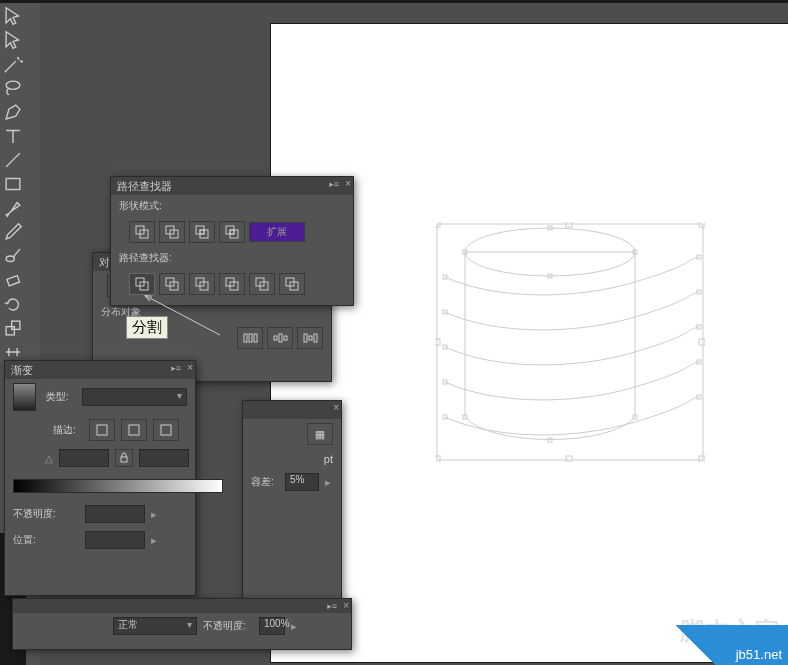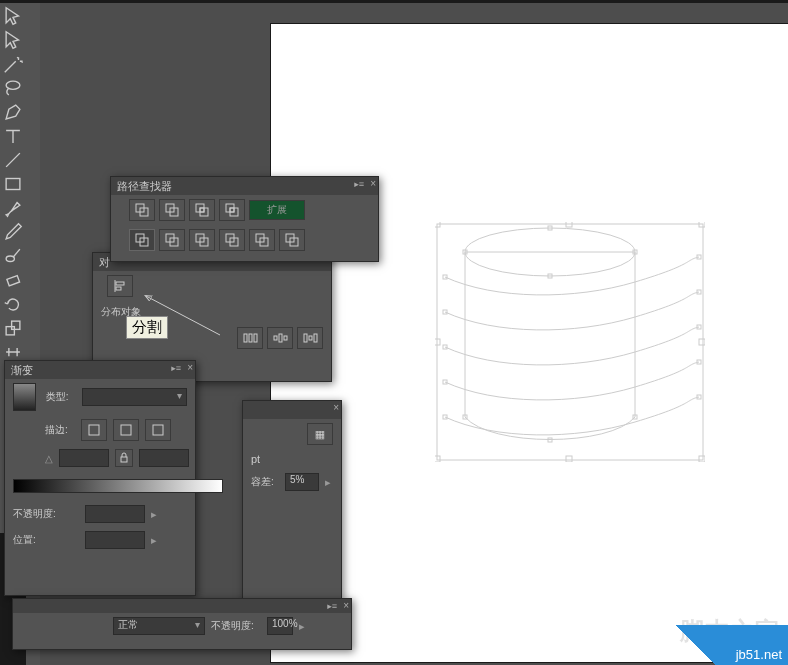--- a/index.html
+++ b/index.html
@@ -9,21 +9,21 @@
 .strip{position:absolute;left:26px;top:3px;width:14px;height:100%;background:#535353;z-index:1}
 .canvas-zone{position:absolute;left:40px;top:3px;right:0;bottom:0;background:#4d4d4d}
 .artboard{position:absolute;left:230px;top:20px;width:530px;height:640px;background:#fff;border:1px solid #1a1a1a}
 .bbox{position:absolute;left:435px;top:222px;width:270px;height:240px}
 .panel{position:absolute;background:#535353;border:1px solid #2a2a2a;box-shadow:2px 2px 8px rgba(0,0,0,.5)}
 .panel-head{background:#424242;height:18px;display:flex;align-items:center;padding:0 6px;font-size:10px;color:#ccc}
 .panel-row{display:flex;align-items:center;gap:6px;padding:4px 8px}
 .p-label{font-size:10px;color:#ccc;min-width:66px}
 .btn{width:26px;height:22px;background:#535353;border:1px solid #3a3a3a;display:flex;align-items:center;justify-content:center;cursor:pointer}
 .btn svg{width:16px;height:16px}
-.btn-wide{width:56px;height:20px;background:#14532d;border:1px solid #3a3a3a;font-size:10px;color:#999;display:flex;align-items:center;justify-content:center;cursor:pointer}
+.btn-wide{width:56px;height:20px;background:#4c1d95;border:1px solid #3a3a3a;font-size:10px;color:#999;display:flex;align-items:center;justify-content:center;cursor:pointer}
 .field{background:#3a3a3a;border:1px solid #2a2a2a;height:18px;flex:1;padding:0 4px;font-size:10px;color:#ccc}
 .dropdown{background:#3a3a3a;border:1px solid #2a2a2a;height:18px;width:130px;padding:0 4px;font-size:10px;position:relative}
 .dropdown:after{content:"▾";position:absolute;right:4px;top:1px;color:#999}
 .swatch{width:28px;height:28px;border:1px solid #2a2a2a}
 .grad-bar{height:14px;width:210px;background:linear-gradient(to right,#000,#fff);border:1px solid #2a2a2a;margin:8px}
 .arrow-anno{position:absolute;z-index:60}
 .tooltip{position:absolute;background:#f0f0e0;color:#000;border:1px solid #888;padding:1px 5px;font-size:15px;z-index:65}
 .watermark{position:absolute;right:8px;bottom:18px;color:#d0d0d0;font-size:24px;font-weight:bold;opacity:.6;letter-spacing:1px}
 .wm-banner{position:absolute;right:0;bottom:0;width:120px;height:40px;background:linear-gradient(45deg,transparent 30%,#2a8dd8 30%);color:#fff;font-size:13px;display:flex;align-items:flex-end;justify-content:flex-end;padding:3px 6px}
 .close-x{position:absolute;right:2px;top:1px;color:#aaa;font-size:10px;cursor:pointer}
@@ -204,26 +204,29 @@
     <rect x="28" y="28" width="4" height="4"></rect>
       <rect x="198" y="28" width="4" height="4"></rect>
     <rect x="113" y="4" width="4" height="4"></rect>
       <rect x="113" y="52" width="4" height="4"></rect>
     <rect x="28" y="193" width="4" height="4"></rect>
       <rect x="198" y="193" width="4" height="4"></rect>
     <rect x="113" y="216" width="4" height="4"></rect>
   </g>
 </svg>
 
-<div class="panel" style="left:110px;top:176px;width:269px;z-index:50">
+<div class="panel" style="left:110px;top:176px;width:244px;z-index:50">
   <div class="panel-head">
     <span>路径查找器</span>
     <span class="menu-dots">▸≡</span>
     <span class="close-x">×</span>
   </div>
+  <div class="panel-row">
+      <span class="p-label">形状模式:</span>
+    </div>
   <div class="panel-row" style="gap:4px;padding-left:18px">
     <div class="btn">
         <svg viewBox="0 0 16 16">
           <rect x="2" y="2" width="8" height="8"></rect>
           <rect x="6" y="6" width="8" height="8"></rect>
         </svg>
       </div>
     <div class="btn">
         <svg viewBox="0 0 16 16">
           <rect x="2" y="2" width="8" height="8"></rect>
@@ -239,20 +242,23 @@
       </div>
     <div class="btn">
         <svg viewBox="0 0 16 16">
           <rect x="2" y="2" width="8" height="8" fill="#ccc"></rect>
           <rect x="6" y="6" width="8" height="8" fill="#ccc"></rect>
           <rect x="6" y="6" width="4" height="4" fill="#535353"></rect>
         </svg>
       </div>
     <div class="btn-wide">扩展</div>
   </div>
+  <div class="panel-row">
+      <span class="p-label">路径查找器:</span>
+    </div>
   <div class="panel-row" style="gap:4px;padding-left:18px;padding-bottom:10px">
     <div class="btn hl">
         <svg viewBox="0 0 16 16">
           <rect x="2" y="2" width="8" height="8" fill="#ccc" stroke="none"></rect>
           <rect x="6" y="6" width="8" height="8" fill="#999" stroke="none"></rect>
         </svg>
       </div>
     <div class="btn">
         <svg viewBox="0 0 16 16">
           <rect x="2" y="2" width="8" height="8" fill="#ccc" stroke="none"></rect>
@@ -343,21 +349,21 @@
     <span>渐变</span>
     <span class="menu-dots">▸≡</span>
     <span class="close-x">×</span>
   </div>
   <div class="panel-row">
     <div class="swatch" style="background:linear-gradient(to bottom,#888,#222);margin-right:4px"></div>
     <span class="p-label" style="min-width:30px">类型:</span>
     <div class="dropdown"></div>
   </div>
   <div class="panel-row">
-    <span class="p-label" style="min-width:30px;margin-left:32px">描边:</span>
+    <span class="p-label" style="min-width:30px;margin-left:40px">描边:</span>
     <div class="btn">
         <svg viewBox="0 0 16 16">
           <rect x="3" y="3" width="10" height="10"></rect>
         </svg>
       </div>
     <div class="btn">
         <svg viewBox="0 0 16 16">
           <rect x="3" y="3" width="10" height="10"></rect>
         </svg>
       </div>
@@ -391,37 +397,37 @@
   </div>
 </div>
 
 <div class="panel" style="left:242px;top:400px;width:100px;height:200px;z-index:45">
   <div class="panel-head">
       <span class="close-x">×</span>
     </div>
   <div class="panel-row" style="justify-content:flex-end">
       <div class="btn">▦</div>
     </div>
-  <div class="panel-row" style="">
+  <div class="panel-row" style="justify-content:flex-end">
       <span>pt</span>
     </div>
   <div class="panel-row" style="">
     <span class="p-label" style="min-width:28px">容差:</span>
     <div class="field" style="width:34px;flex:none">5%</div>
     <span style="color:#999">▸</span>
   </div>
 </div>
 
 <div class="panel" style="left:12px;top:598px;width:340px;height:52px;z-index:56">
   <div class="panel-head" style="height:14px">
     <span class="menu-dots">▸≡</span>
     <span class="close-x">×</span>
   </div>
   <div class="panel-row" style="padding-left:100px">
-    <div class="dropdown" style="width:92px">正常</div>
+    <div class="dropdown" style="width:84px">正常</div>
     <span class="p-label" style="min-width:50px">不透明度:</span>
     <div class="field" style="width:26px;flex:none">100%</div>
     <span style="color:#999">▸</span>
   </div>
 </div>
 
 <div style="position:absolute;left:4px;top:432px;z-index:1">
   <div style="width:20px;height:20px;background:#fff;border:1px solid #000"></div>
   <div style="width:20px;height:20px;border:2px solid #000;background:#535353;margin-top:-12px;margin-left:8px"></div>
 </div>

